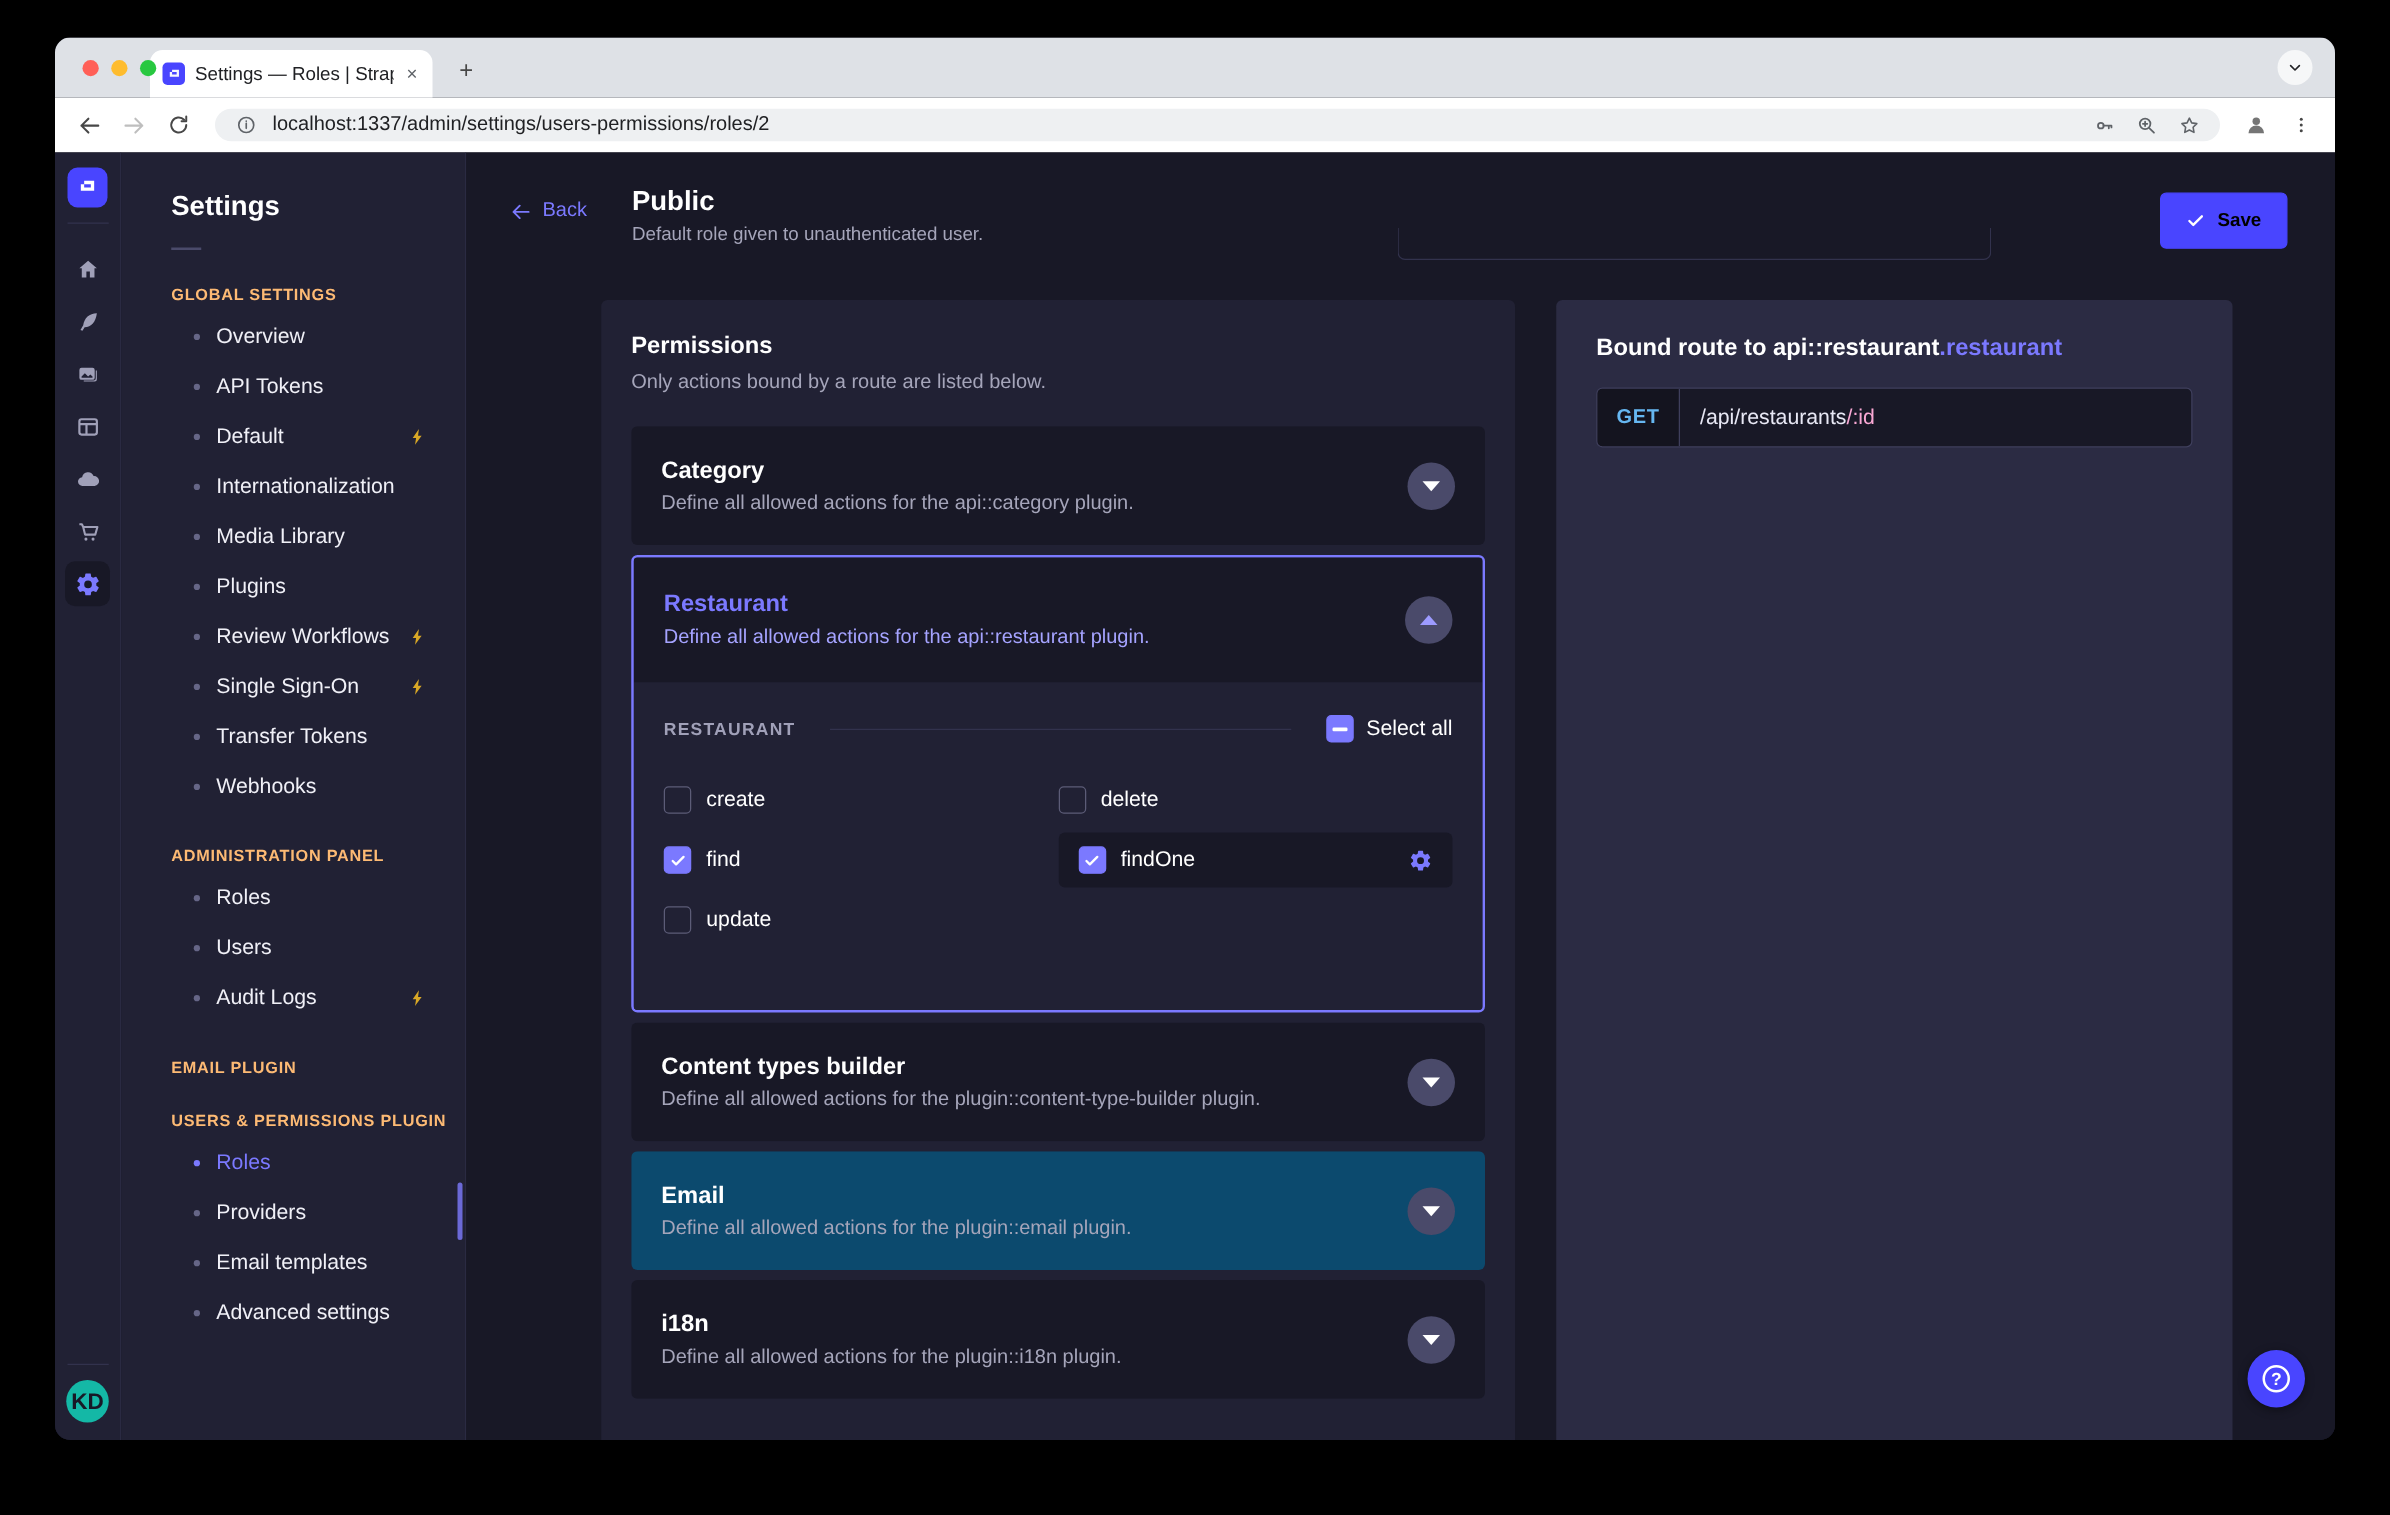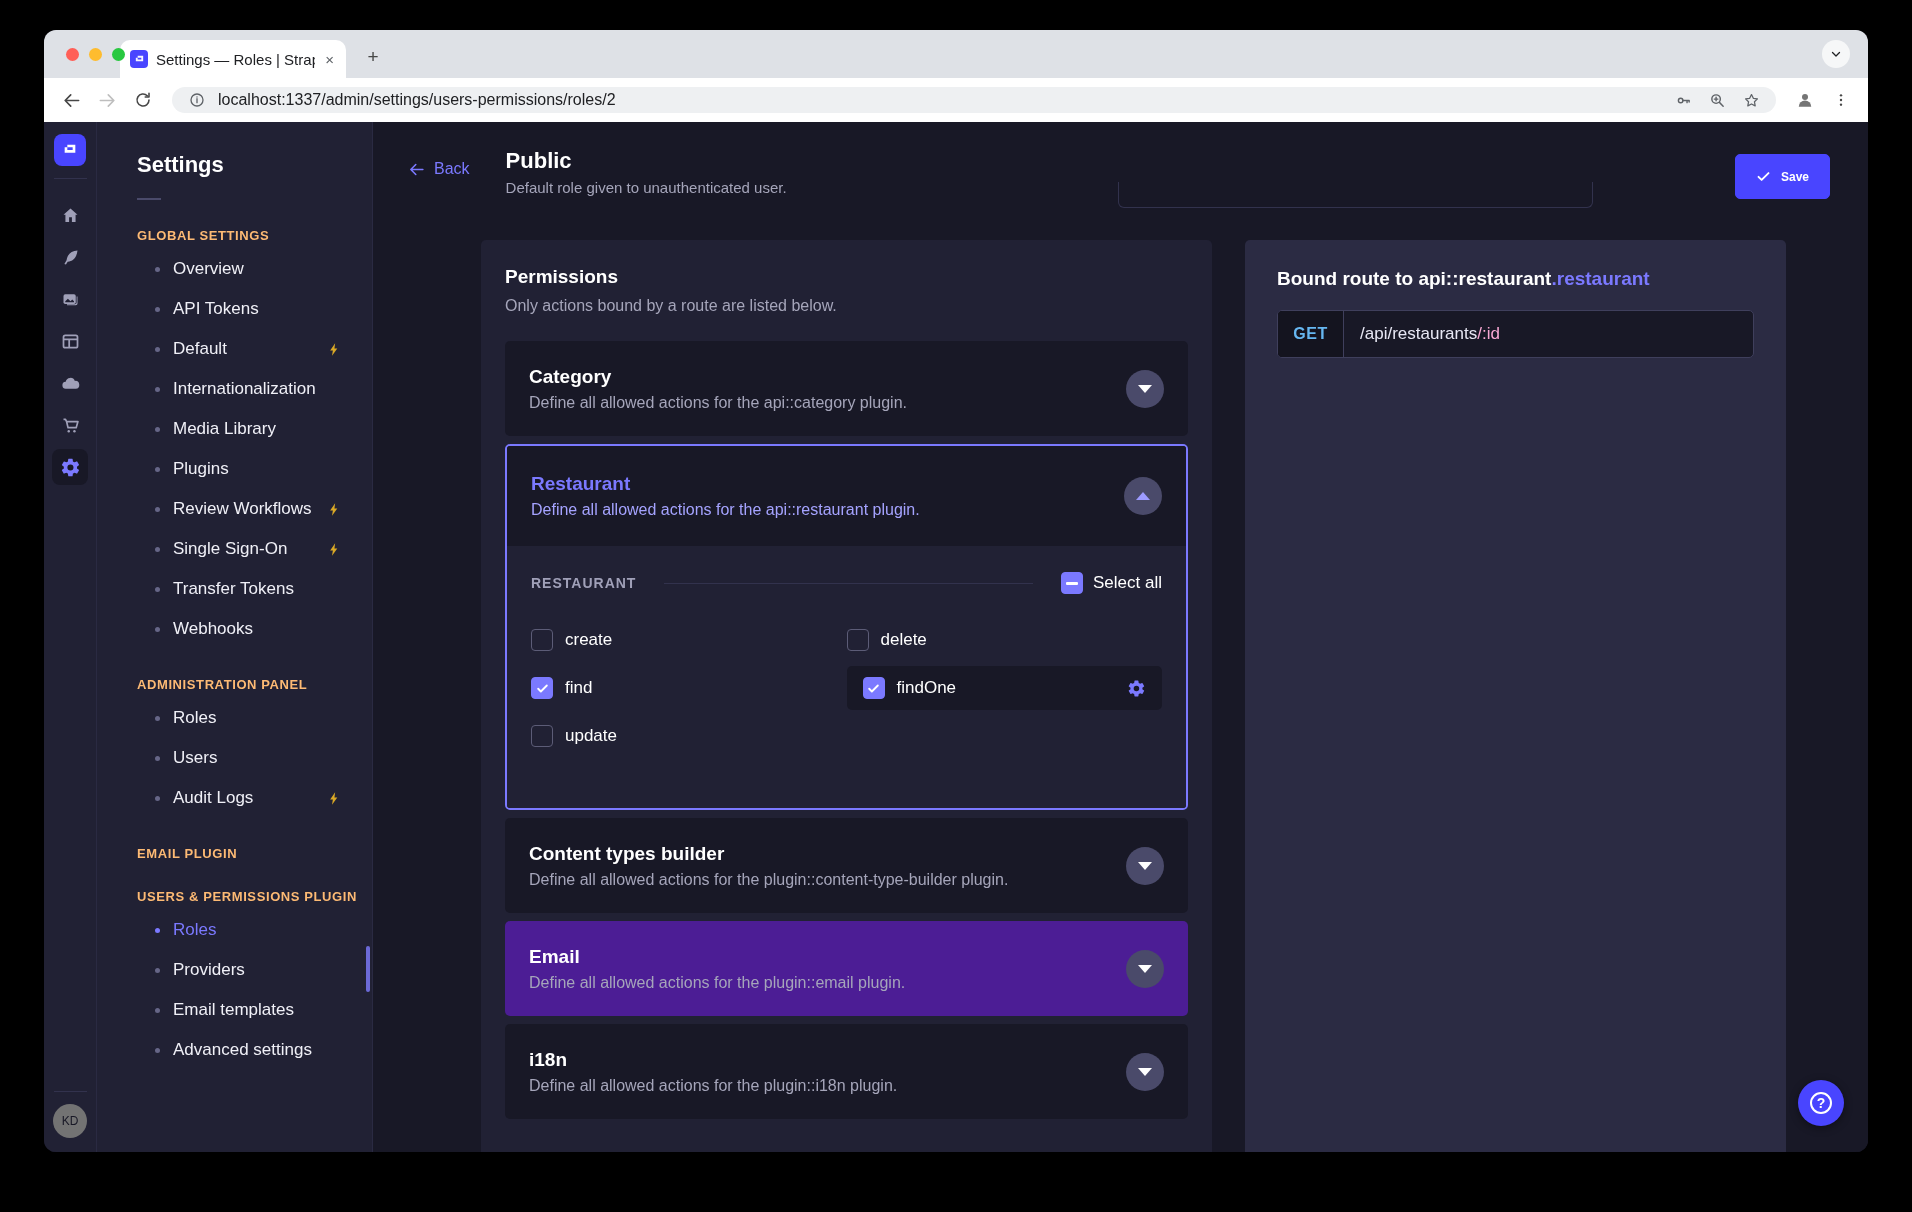--- a/index.html
+++ b/index.html
@@ -33,21 +33,21 @@
   
   .app { flex:1; display:flex; background:#181826; overflow:hidden; color:#fff; }
 
   
   .rail { width:53px; background:#212134; border-right:1px solid #2a2a42; display:flex; flex-direction:column; align-items:center; padding:12px 0 14px; flex:0 0 auto; }
   .logo-tile { width:32px; height:32px; border-radius:8px; background:#4945ff; display:flex; align-items:center; justify-content:center; }
   .rail-div { width:33px; height:1px; background:#32324d; margin:12px 0; }
   .rail-btn { width:36px; height:36px; border-radius:8px; display:flex; align-items:center; justify-content:center; margin:6px 0; }
   .rail-btn.active { background:#181826; }
   .rail-spacer { flex:1; }
-  .kd { width:34px; height:34px; border-radius:50%; background:#737373; color:#181826; font-size:12px; font-weight:normal; display:flex; align-items:center; justify-content:center; }
+  .kd { width:34px; height:34px; border-radius:50%; background:#14b8a6; color:#181826; font-size:18px; font-weight:bold; display:flex; align-items:center; justify-content:center; }
 
   
   .sidebar { width:276px; background:#212134; border-right:1px solid #2a2a42; padding:30px 0 0 40px; position:relative; flex:0 0 auto; overflow:hidden; }
   .sb-title { font-size:22px; font-weight:bold; color:#fff; }
   .sb-rule { width:24px; height:2px; background:#4a4a6a; margin:20px 0 10px; }
   .sb-section-label { font-size:13px; font-weight:bold; letter-spacing:.6px; color:#fdba74; margin:28px 0 6px; }
   .sb-item { display:flex; align-items:center; height:40px; padding-left:18px; padding-right:30px; font-size:17px; color:#f0f0f7; cursor:default; }
   .sb-item .dot { width:5px; height:5px; border-radius:50%; background:#666687; margin-right:13px; flex:0 0 auto; }
   .sb-item.active { color:#7b79ff; }
   .sb-item.active .dot { background:#7b79ff; }
@@ -55,35 +55,35 @@
   .sb-thumb { position:absolute; right:2px; top:824px; width:4px; height:46px; border-radius:2px; background:#6b69d6; }
 
   
   .main { flex:1; position:relative; background:#181826; overflow:hidden; }
   .app-header { position:absolute; top:0; left:0; right:0; height:100px; padding:26px 38px 0 35px; display:flex; align-items:flex-start; }
   .back { display:flex; align-items:center; gap:9px; color:#7b79ff; font-size:16px; margin-top:12px; }
   .title-block { margin-left:36px; }
   .page-title { font-size:22px; font-weight:bold; color:#fff; }
   .page-sub { font-size:15px; color:#a5a5ba; margin-top:5px; }
   .save-btn { margin-left:auto; margin-top:6px; background:#4945ff; border:1px solid #4945ff; border-radius:5px; height:45px;
-              padding:0 20px; display:flex; align-items:center; gap:10px; color:#ffffff; font-size:12px; font-weight:600; }
+              padding:0 20px; display:flex; align-items:center; gap:10px; color:#000000; font-size:15px; font-weight:600; }
   .clip-fragment { position:absolute; top:60px; left:745px; width:475px; height:26px;
                    border:1px solid #32324d; border-top:none; border-radius:0 0 6px 6px; }
 
   .content { position:absolute; top:118px; left:108px; right:82px; bottom:0; display:flex; gap:33px; }
 
   
   .perm-card { width:731px; background:#212134; border-radius:5px 5px 0 0; padding:26px 24px 24px; flex:0 0 auto; }
   .perm-title { font-size:19px; font-weight:600; color:#fff; }
   .perm-sub { font-size:16px; color:#a5a5ba; margin-top:9px; }
   .acc-list { margin-top:26px; }
   .accordion { border-radius:5px; margin-bottom:8px; overflow:hidden; }
   .acc-head { height:95px; display:flex; align-items:center; padding:0 24px; }
   .accordion.shade-dark > .acc-head { background:#181826; }
-  .accordion.shade-light > .acc-head { background:#4c1d95;align-items:center; }
+  .accordion.shade-light > .acc-head { background:#0c4a6e;align-items:center; }
   .acc-titles { flex:1; }
   .acc-title { font-size:19px; font-weight:600; color:#fff; }
   .acc-desc { font-size:16px; color:#a5a5ba; margin-top:6px; }
   .acc-toggle { width:38px; height:38px; border-radius:50%; background:#4a4a6a; display:flex; align-items:center; justify-content:center; flex:0 0 auto; }
   .caret-down { width:0; height:0; border-left:7px solid transparent; border-right:7px solid transparent; border-top:8px solid #ffffff; }
   .caret-up { width:0; height:0; border-left:7px solid transparent; border-right:7px solid transparent; border-bottom:8px solid #9d9bff; }
   .accordion.expanded { border:2px solid #7b79ff; }
   .accordion.expanded .acc-head { background:#181826; height:100px; }
   .accordion.expanded .acc-title { color:#7b79ff; }
   .accordion.expanded .acc-desc { color:#a5a3ff; }

